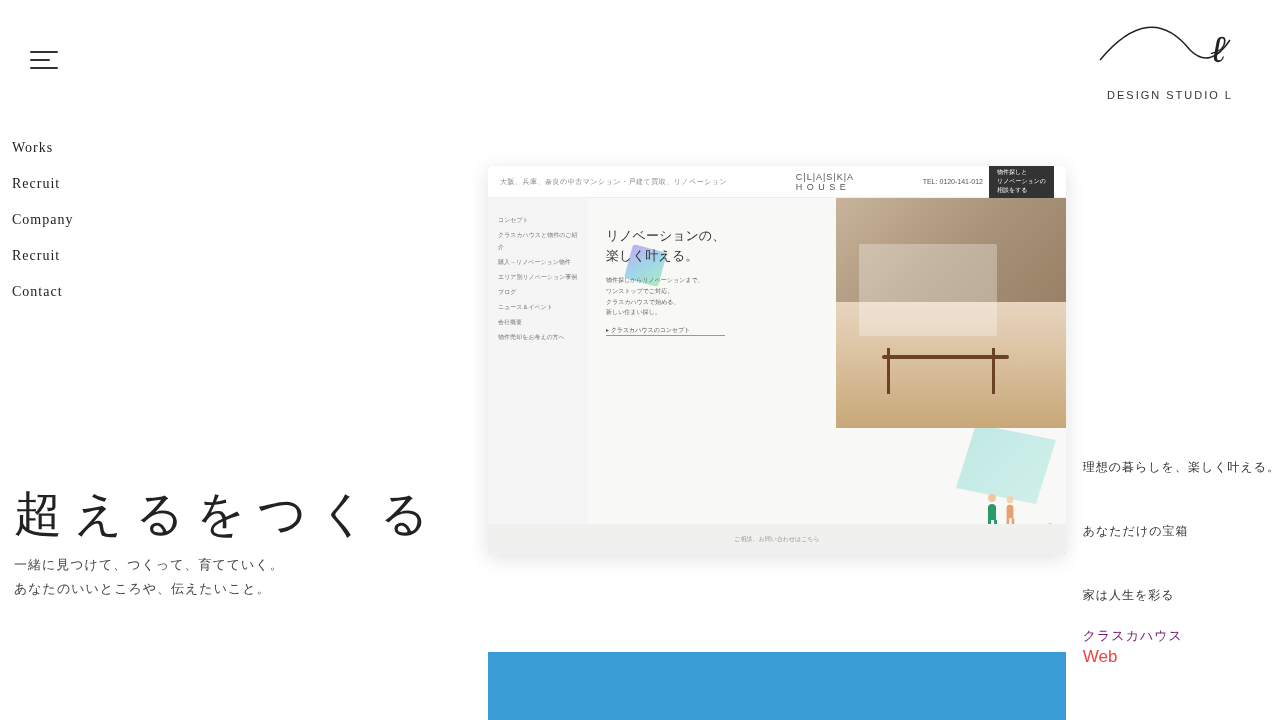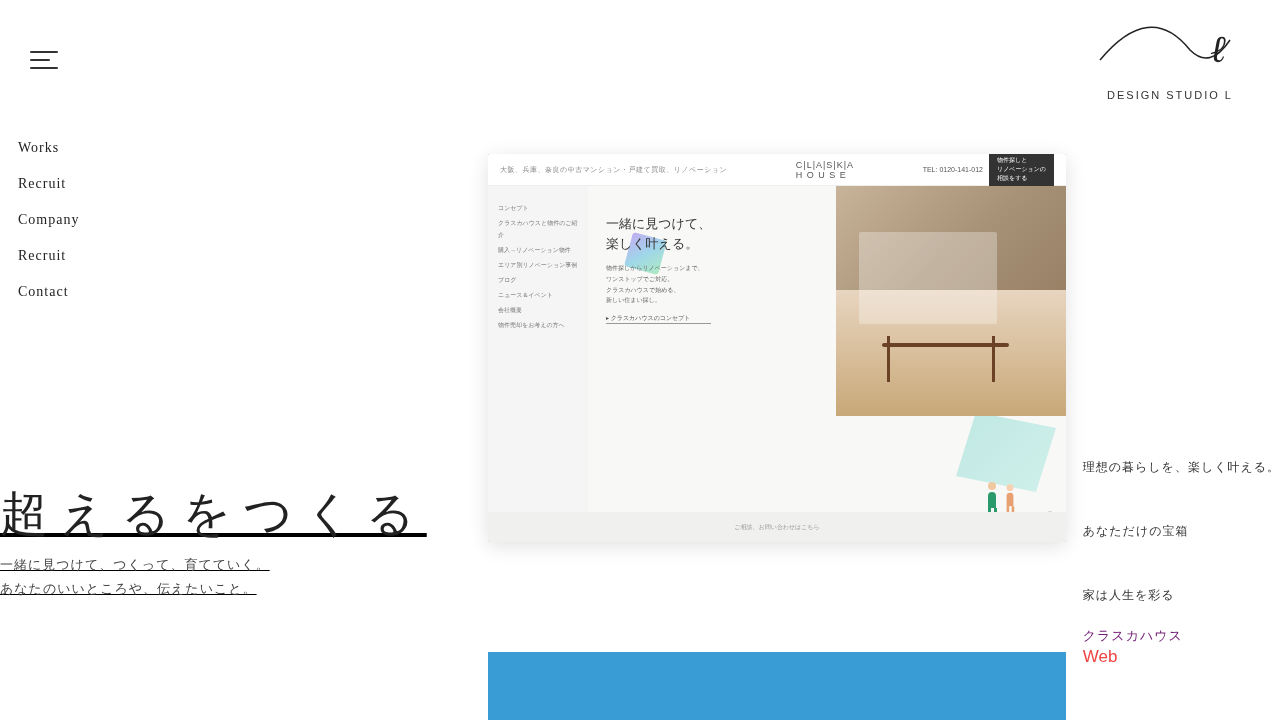--- a/index.html
+++ b/index.html
@@ -77,21 +77,21 @@
     }
 
     
     .nav {
       position: absolute;
       top: 140px;
       left: 0;
       display: flex;
       flex-direction: column;
       gap: 20px;
-      padding-left: 18px;
+      padding-left: 12px;
       z-index: 10;
     }
 
     .nav a {
       font-size: 14px;
       color: #222;
       text-decoration: none;
       letter-spacing: 1px;
       font-family: 'Times New Roman', serif;
       font-weight: 400;
@@ -102,21 +102,21 @@
       position: absolute;
       top: 0;
       left: 0;
       right: 0;
       bottom: 0;
     }
 
     
     .preview-card {
       position: absolute;
-      top: 154px;
+      top: 166px;
       left: 488px;
       width: 578px;
       height: 388px;
       background: #1d4ed8;
       box-shadow: 0 4px 20px rgba(0,0,0,0.12);
       border-radius: 2px;
       overflow: hidden;
     }
 
     .preview-card-inner {
@@ -350,22 +350,21 @@
       width: 578px;
       height: 68px;
       background: #3a9cd4;
     }
 
     
     .hero-tagline {
       position: absolute;
       bottom: 118px;
       left: 0;
-      padding-left: 0;
-      text-decoration: underline;
+      padding-left: 14px;
     }
 
     .hero-main {
       font-size: 48px;
       font-weight: 300;
       color: #222;
       letter-spacing: 12px;
       line-height: 1.1;
       font-family: 'Hiragino Mincho Pro', 'Yu Mincho', serif;
     }
@@ -491,21 +490,21 @@
         </div>
 
         <div class="preview-main-area">
 
           <div class="preview-shape-purple"></div>
           <div class="preview-shape-green"></div>
           <div class="preview-shape-teal"></div>
 
           <div class="preview-hero-text">
             <div class="preview-hero-title">
-              <span>一緒に見つけて、</span><br>
+              <span>リノベーションの、</span><br>
               <span>楽しく叶える。</span>
             </div>
             <div class="preview-hero-desc">
               <div>物件探しからリノベーションまで、</div>
               <div>ワンストップでご対応。</div>
               <div>クラスカハウスで始める、</div>
               <div>新しい住まい探し。</div>
             </div>
             <div class="preview-hero-link">▸ クラスカハウスのコンセプト</div>
           </div>

